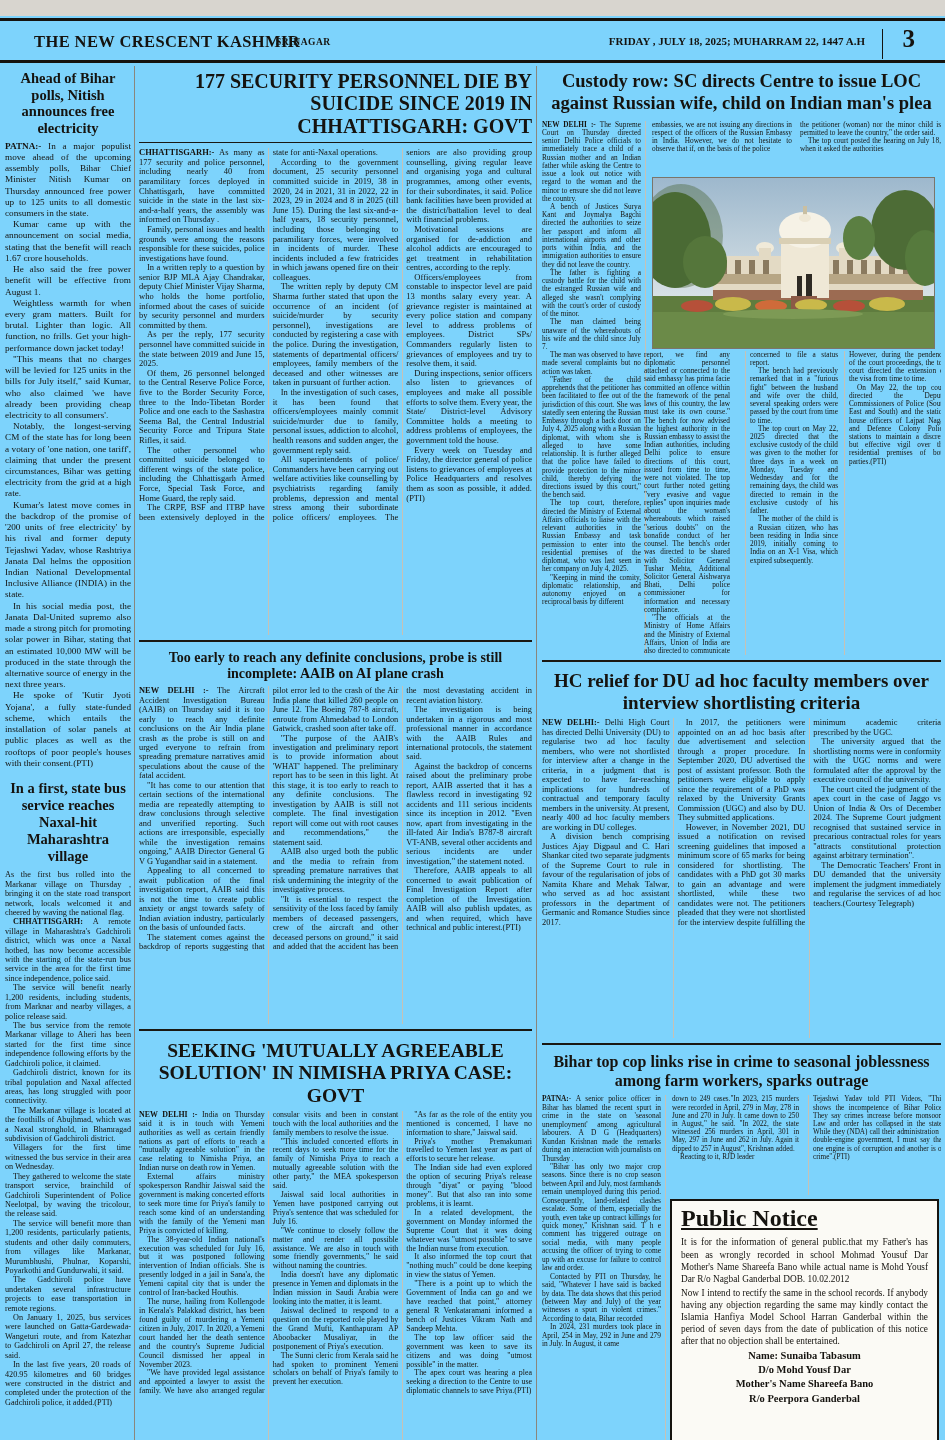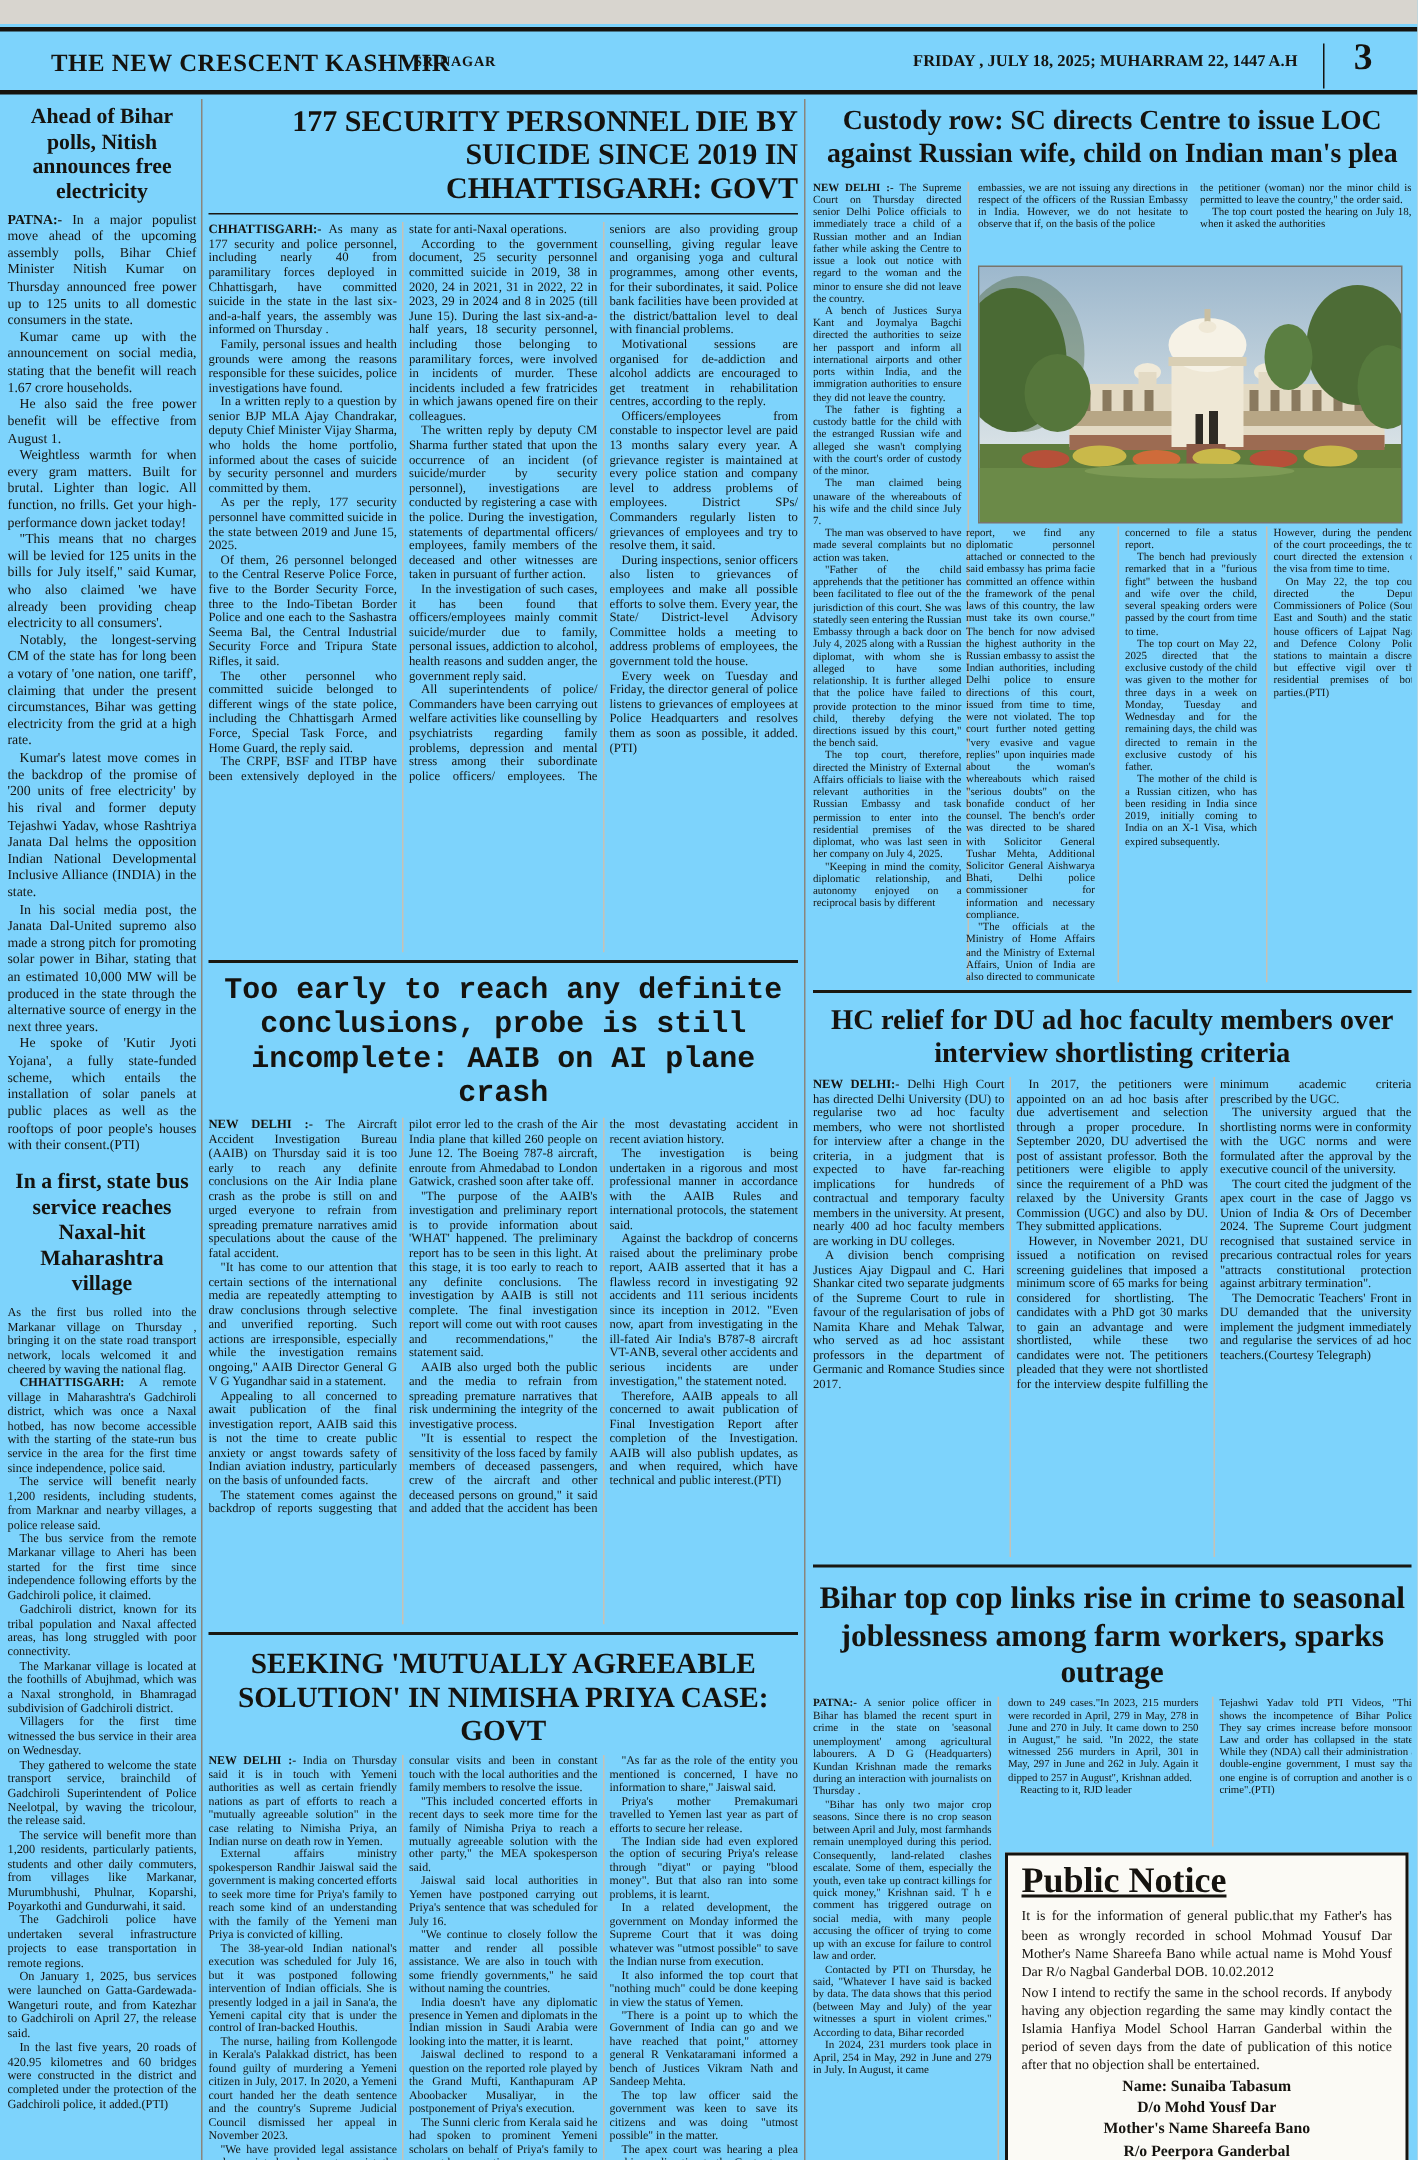--- a/index.html
+++ b/index.html
@@ -25,42 +25,42 @@
   #left-col{position:absolute;left:5px;top:52px;width:126px;height:1380px;}
   .lh1{font-size:14.5px;line-height:1.15;padding:2px 0 4px;}
   .nitish-body{font-size:9.2px;line-height:1.22;height:636px;overflow:hidden;}
   .lh2{font-size:14.5px;line-height:1.18;padding:3px 0 5px;}
   .bus-body{font-size:8.2px;line-height:1.15;height:640px;overflow:hidden;}
   
   #mid-col{position:absolute;left:139px;top:52px;width:393px;}
   .mh1{font-size:20px;line-height:1.12;padding:2px 0 5px;border-bottom:1.5px solid #1a1812;margin-bottom:5px;text-align:right;}
   .suicide-body{font-size:8.5px;line-height:1.13;height:487px;overflow:hidden;
       column-count:3;column-gap:8px;column-rule:1px solid #c6c1b5;}
-  .mh2{font-size:20px;line-height:1.14;padding:3px 0 4px;font-family:Liberation Mono, monospace;}
+  .mh2{font-size:14px;line-height:1.14;padding:3px 0 4px;}
   .aaib-body{font-size:8.4px;line-height:1.13;height:338px;overflow:hidden;
       column-count:3;column-gap:8px;column-rule:1px solid #c6c1b5;}
   .mh3{font-size:19.5px;line-height:1.14;padding:4px 0;}
   .nimisha-body{font-size:7.9px;line-height:1.13;height:366px;overflow:hidden;
       column-count:3;column-gap:8px;column-rule:1px solid #c6c1b5;}
   
   #right-col{position:absolute;left:542px;top:52px;width:399px;}
   .rh1{font-size:18.5px;line-height:1.18;padding:3px 0 6px;}
   .custody-body{position:relative;height:534px;overflow:hidden;font-size:7.3px;line-height:1.13;}
   .cu-col{position:absolute;overflow:hidden;}
   .cu-c1{left:0;top:0;width:99px;height:534px;border-right:1px solid #c6c1b5;padding-right:4px;}
   .cu-c2top{left:110px;top:0;width:140px;height:54px;}
   .cu-c4top{left:258px;top:0;width:141px;height:54px;}
   .cu-photo{position:absolute;left:110px;top:56px;width:281px;height:170px;border:1px solid #7a756b;}
   .cu-c2b{left:102px;top:230px;width:86px;height:304px;}
   .cu-c3b{left:203px;top:230px;width:88px;height:304px;border-left:1px solid #c6c1b5;padding-left:4px;}
   .cu-c4b{left:302px;top:230px;width:97px;height:304px;border-left:1px solid #c6c1b5;padding-left:4px;}
   .rh2{font-size:19px;line-height:1.15;padding:3px 0 5px;}
   .du-body{font-size:8.4px;line-height:1.13;height:320px;overflow:hidden;
       column-count:3;column-gap:8px;column-rule:1px solid #c6c1b5;}
-  .rh3{font-size:21px;line-height:1.16;padding:3px 0 5px;}
+  .rh3{font-size:16px;line-height:1.16;padding:3px 0 5px;}
   .bihar-body{position:relative;height:356px;overflow:hidden;}
   .bi-col{position:absolute;overflow:hidden;font-size:7.4px;line-height:1.14;font-family:Liberation Serif, serif;}
   .bi-c1{left:0;top:0;width:119px;height:356px;border-right:1px solid #c6c1b5;padding-right:4px;}
   .bi-c2{left:130px;top:0;width:127px;height:100px;font-size:7.2px;}
   .bi-c3{left:266px;top:0;width:131px;height:100px;font-size:7.2px;border-left:1px solid #c6c1b5;padding-left:4px;}
   
   #notice{position:absolute;left:128px;top:104px;width:247px;height:233px;
       border:2.5px solid #15130f;background:#fbfaf5;padding:4px 9px;overflow:hidden;}
   #notice-title{font-size:24px;font-weight:bold;text-align:left;text-decoration:underline;margin:0 0 4px;}
   .notice-body{font-size:9.3px;line-height:1.3;}

